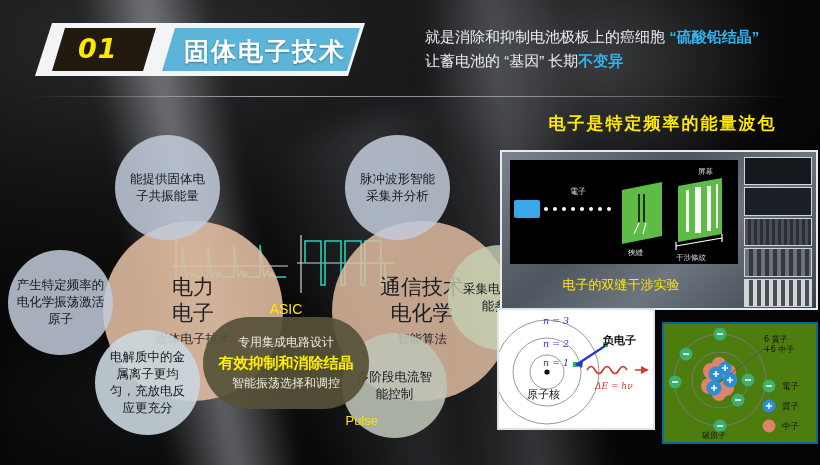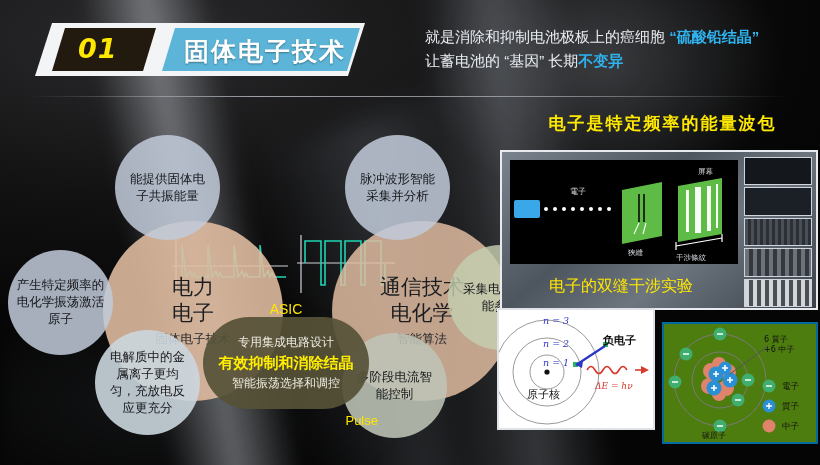--- a/index.html
+++ b/index.html
@@ -84,21 +84,21 @@
     border:2px solid #e7eaee;box-sizing:border-box;}
   .slit-inner{position:absolute;left:8px;top:8px;width:228px;height:104px;background:#000;}
   .strip{position:absolute;left:242px;top:5px;width:68px;height:150px;
     display:flex;flex-direction:column;gap:2px;}
   .strip div{flex:1;border:1px solid #cfd5db;box-sizing:border-box;}
   .s1{background:#14181c;}
   .s2{background:#1b2026;}
   .s3{background:repeating-linear-gradient(90deg,#4a4f55 0 3px,#2b3036 3px 6px);}
   .s4{background:repeating-linear-gradient(90deg,#6d7279 0 4px,#33383e 4px 8px);}
   .s5{background:repeating-linear-gradient(90deg,#d2d6da 0 4px,#4a4f55 4px 8px);}
-  .slit-cap{position:absolute;left:0;top:124px;width:238px;text-align:center;color:#ffe800;font-size:16px;}
+  .slit-cap{position:absolute;left:0;top:124px;width:238px;text-align:center;color:#ffe800;font-size:13px;}
 
   .atom-a{position:absolute;left:497px;top:308px;width:158px;height:122px;background:#fff;
     border:2px solid #dfe3e8;box-sizing:border-box;}
   .atom-b{position:absolute;left:662px;top:322px;width:156px;height:122px;background:#4d7c0f;
     border:2px solid #0369a1;box-sizing:border-box;}
 </style>
 </head>
 <body>
 
 <div id="slide">

